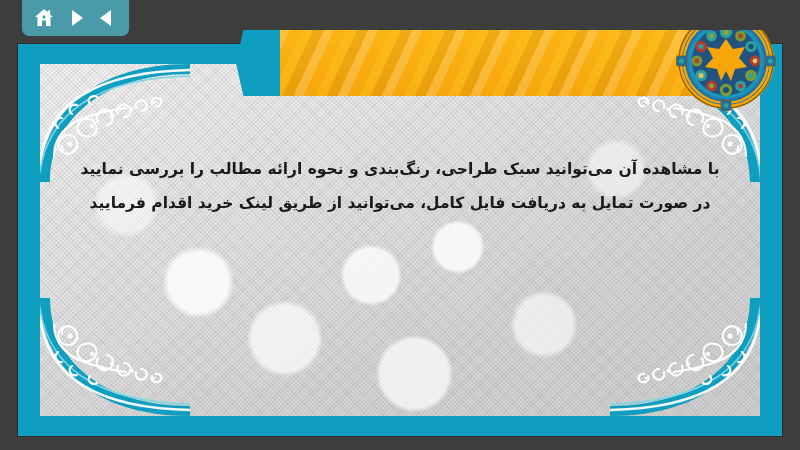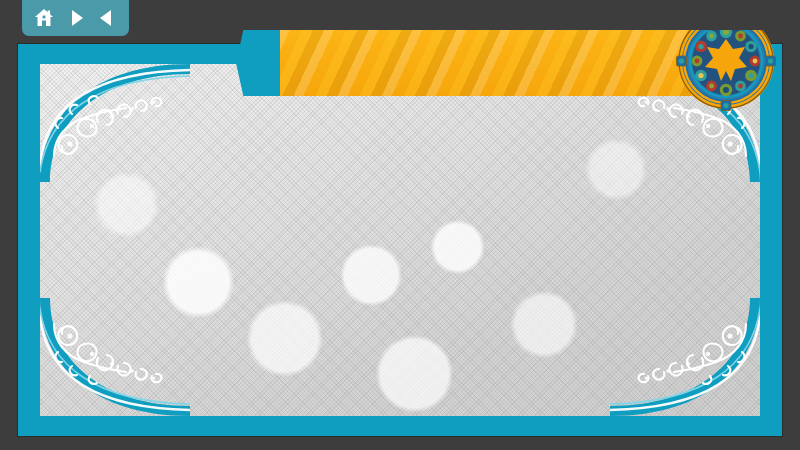--- a/index.html
+++ b/index.html
@@ -274,20 +274,22 @@
         <g fill="#ffffff" opacity="0.92">
           <circle cx="30" cy="80" r="2.6"></circle>
           <circle cx="52" cy="62" r="2.2"></circle>
           <circle cx="72" cy="52" r="2"></circle>
           <circle cx="92" cy="45" r="1.8"></circle>
           <circle cx="114" cy="38" r="1.6"></circle>
         </g>
       </svg>
 
       <div id="body-text">
+        <div>با مشاهده آن می‌توانید سبک طراحی، رنگ‌بندی و نحوه ارائه مطالب را بررسی نمایید</div>
+        <div>در صورت تمایل به دریافت فایل کامل، می‌توانید از طریق لینک خرید اقدام فرمایید</div>
       </div>
     </div>
   </div>
 
   <div id="ribbon">
     <div id="ribbon-arrow"></div>
     <div id="ribbon-body"></div>
   </div>
 
   <svg id="medallion" viewBox="0 0 100 100">

